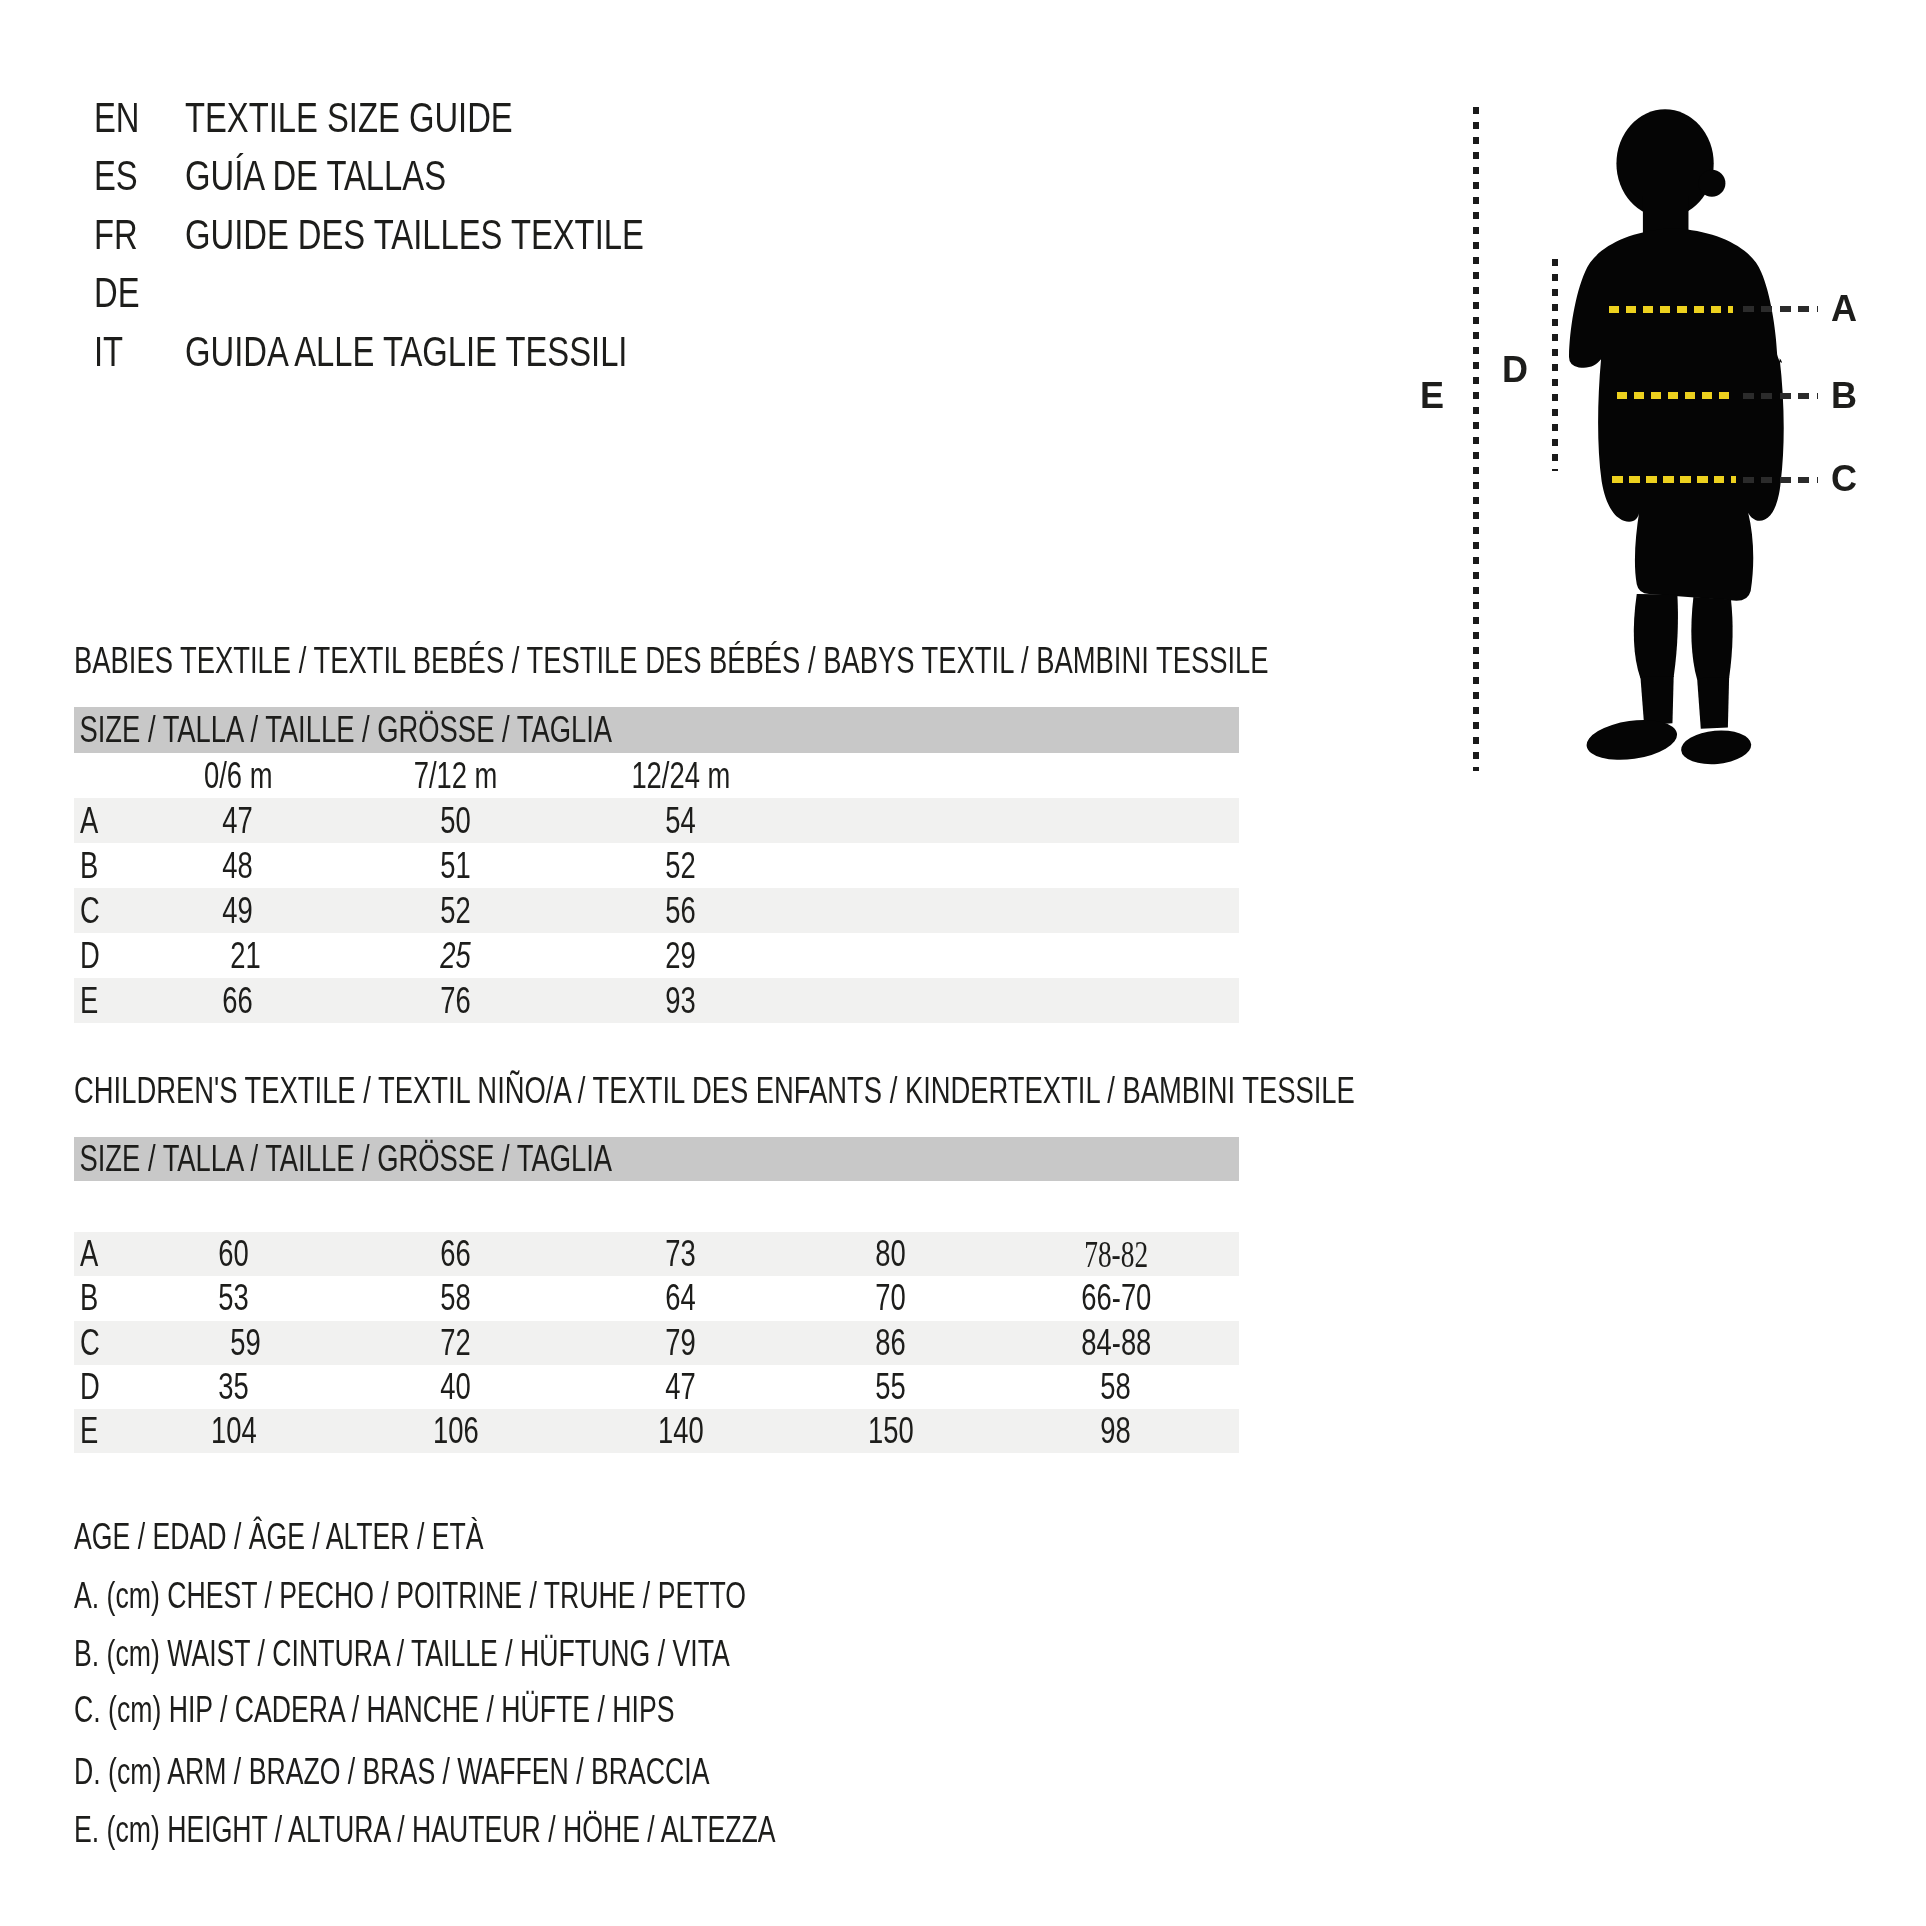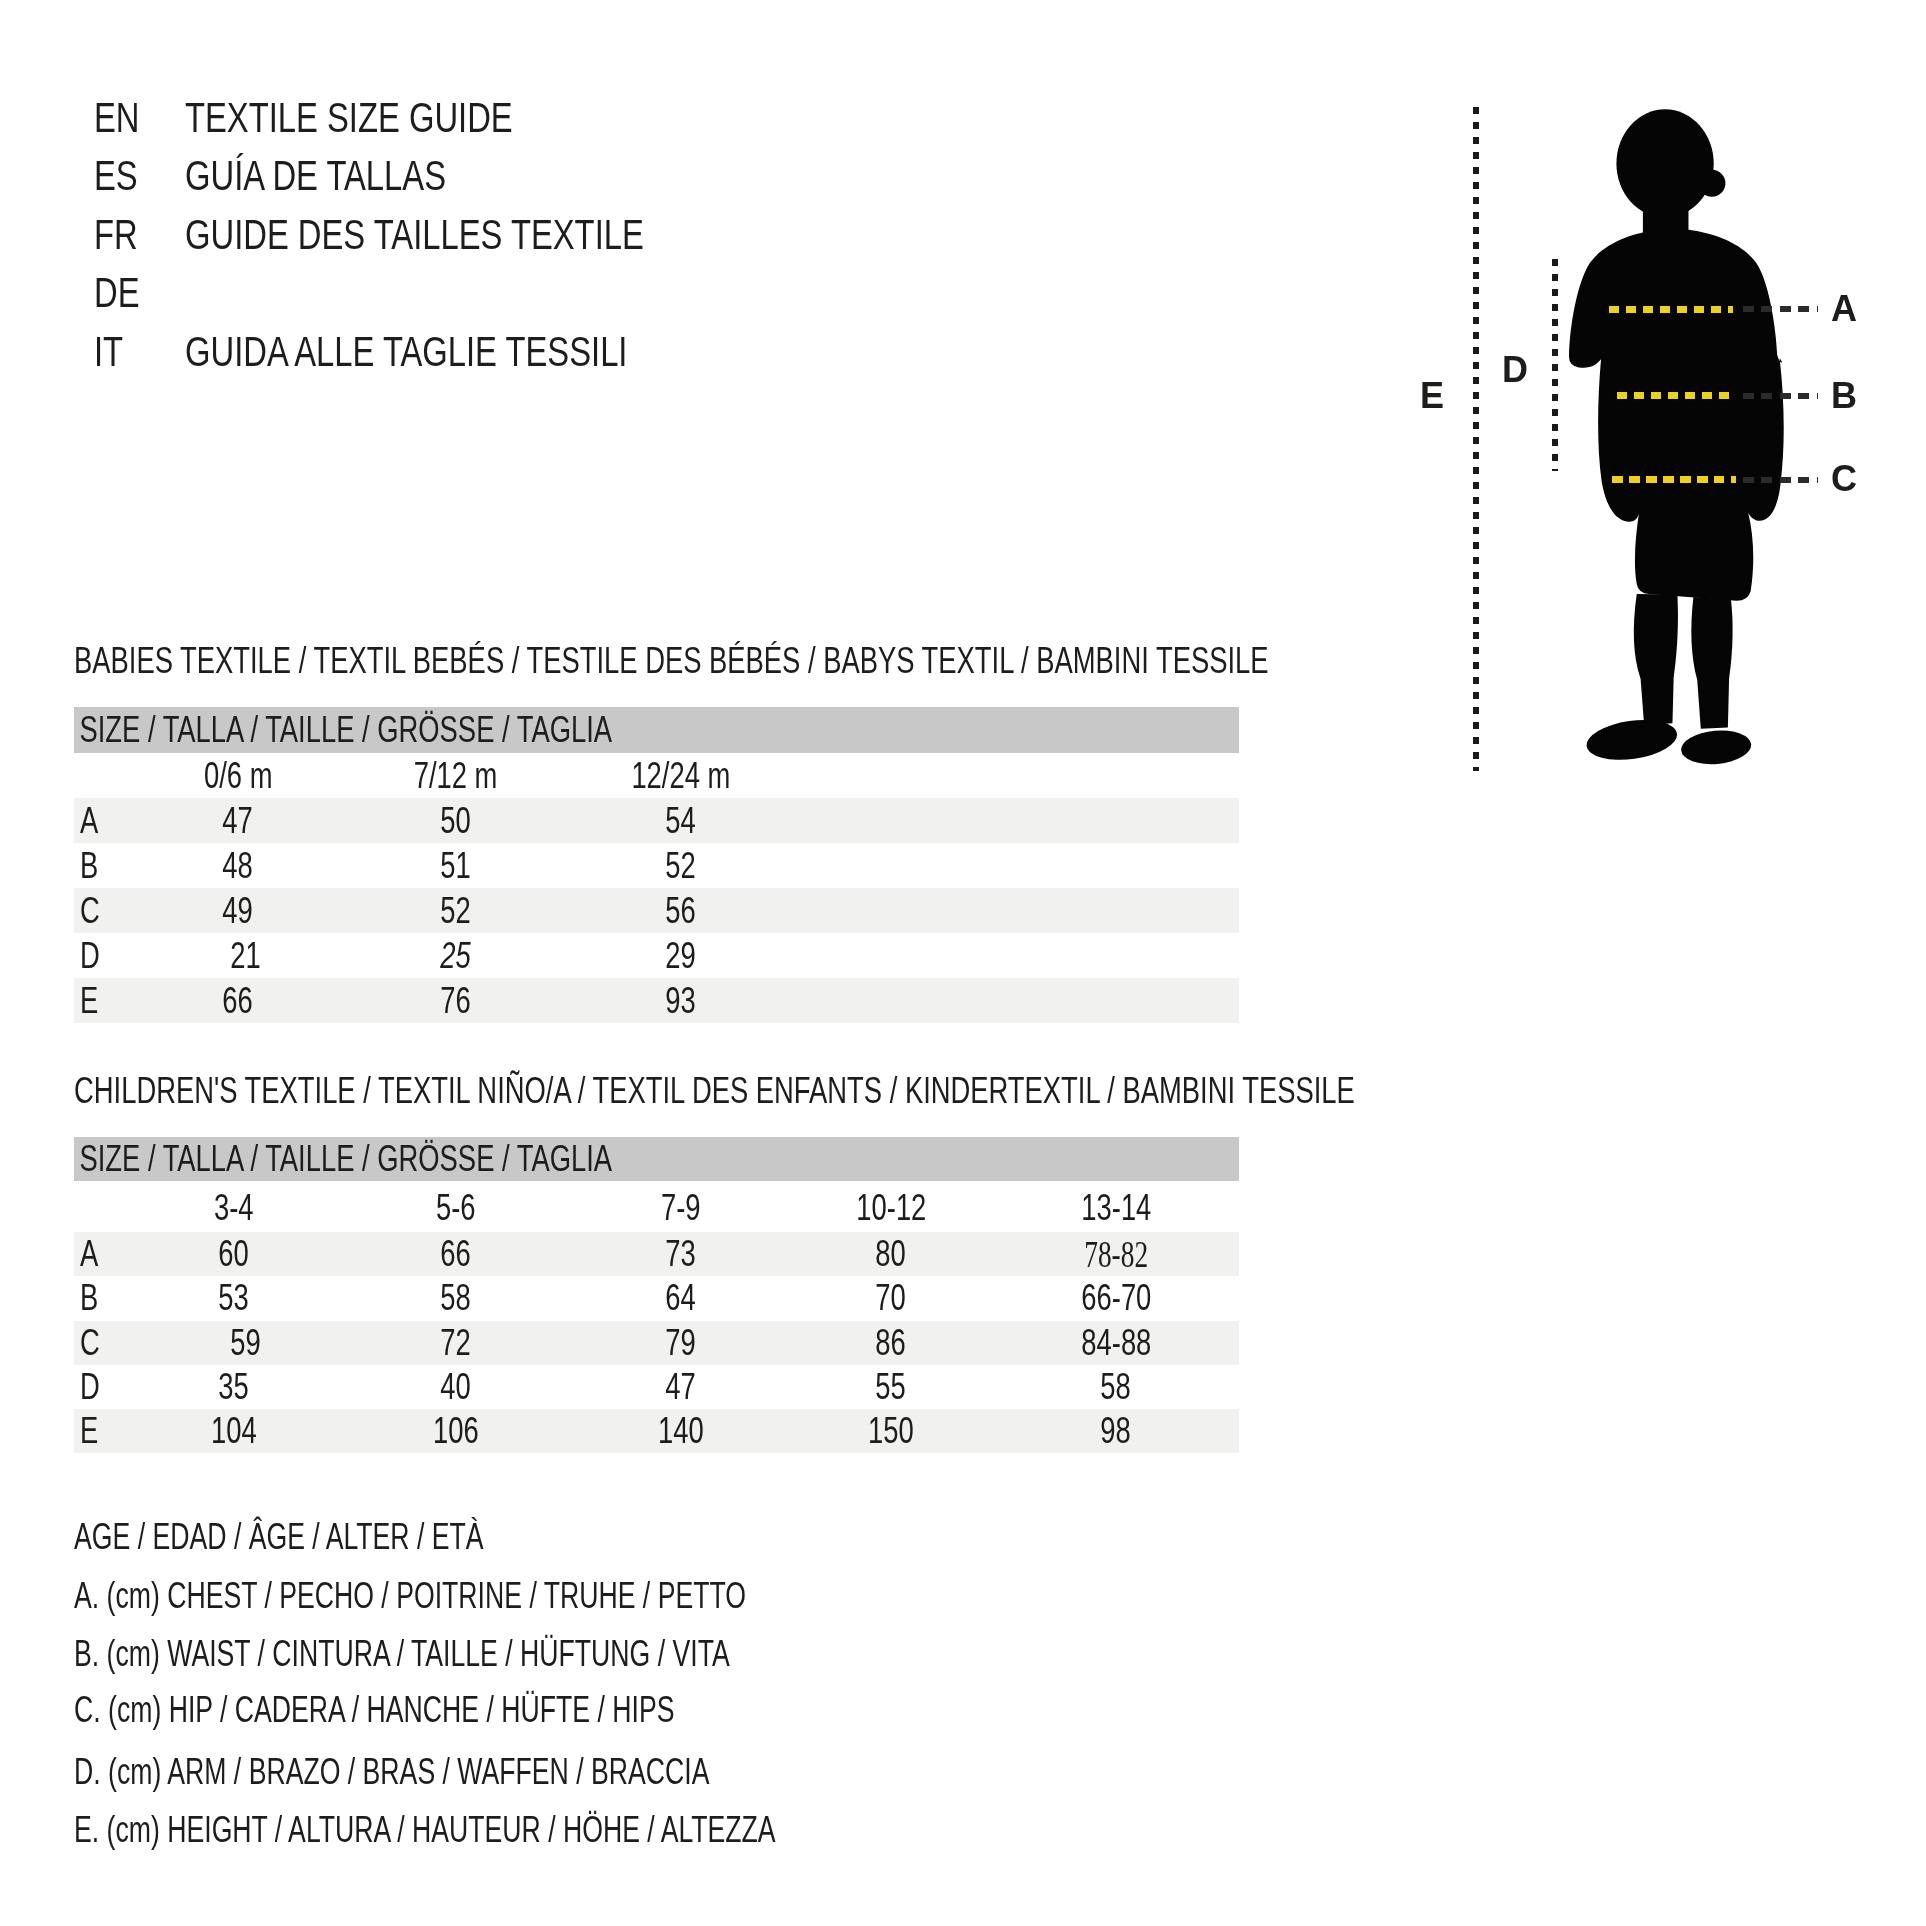--- a/index.html
+++ b/index.html
@@ -206,37 +206,20 @@
         </div>
       </div>
     </div>
 
   <div class="abs heading" style="left:74px;top:1063px;">
     <span class="cond">CHILDREN'S TEXTILE / TEXTIL NIÑO/A / TEXTIL DES ENFANTS / KINDERTEXTIL / BAMBINI TESSILE</span>
   </div>
   <div class="abs bar" style="top:1137px;height:44px;">
     <span class="cond bar-text">SIZE / TALLA / TAILLE / GRÖSSE / TAGLIA</span>
   </div>
-  <div class="colset" id="t1cols" style="top: 1182px; height: 51px;">
-      <div class="cell" style="left: 92px;">
-        <span class="condc">3-4</span>
-      </div>
-      <div class="cell" style="left: 314px;">
-        <span class="condc">5-6</span>
-      </div>
-      <div class="cell" style="left: 539px;">
-        <span class="condc">7-9</span>
-      </div>
-      <div class="cell" style="left: 749px;">
-        <span class="condc">10-12</span>
-      </div>
-      <div class="cell" style="left: 974px;">
-        <span class="condc">13-14</span>
-      </div>
-    </div>
   <div class="rowset" id="t1rows" style="top: 1232px; height: 222px;">
       <div class="trow stripe" style="top: 0px; height: 44px;">
         <div class="rl">
           <span class="cond">A</span>
         </div>
         <div class="cell" style="left: 92px;">
           <span class="condc">60</span>
         </div>
         <div class="cell" style="left: 314px;">
           <span class="condc">66</span>

